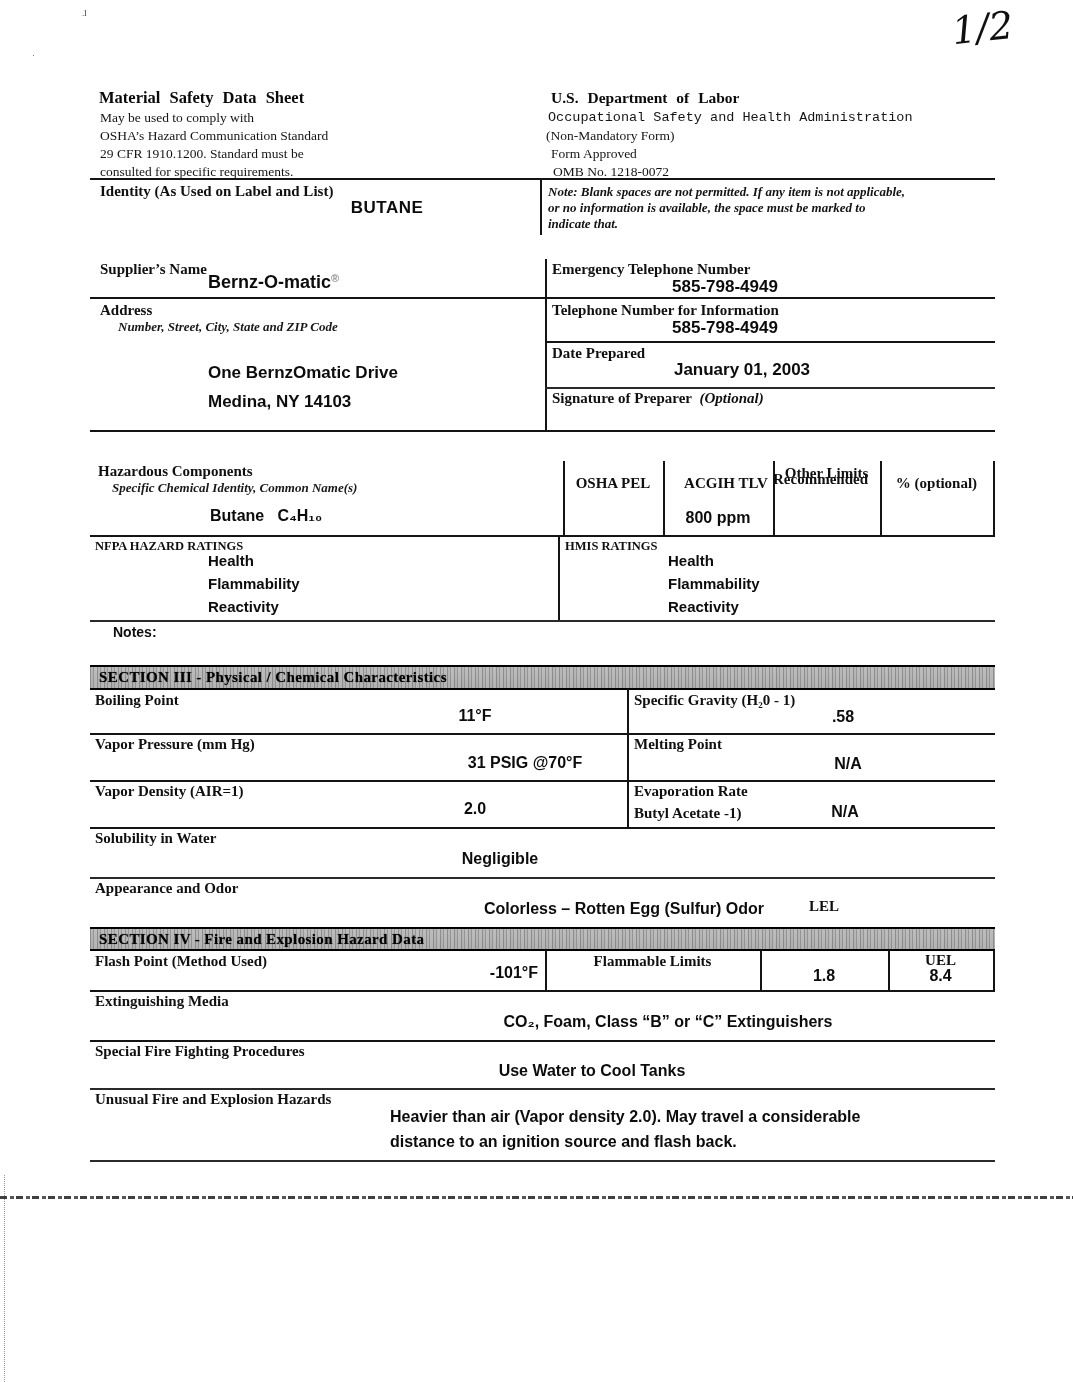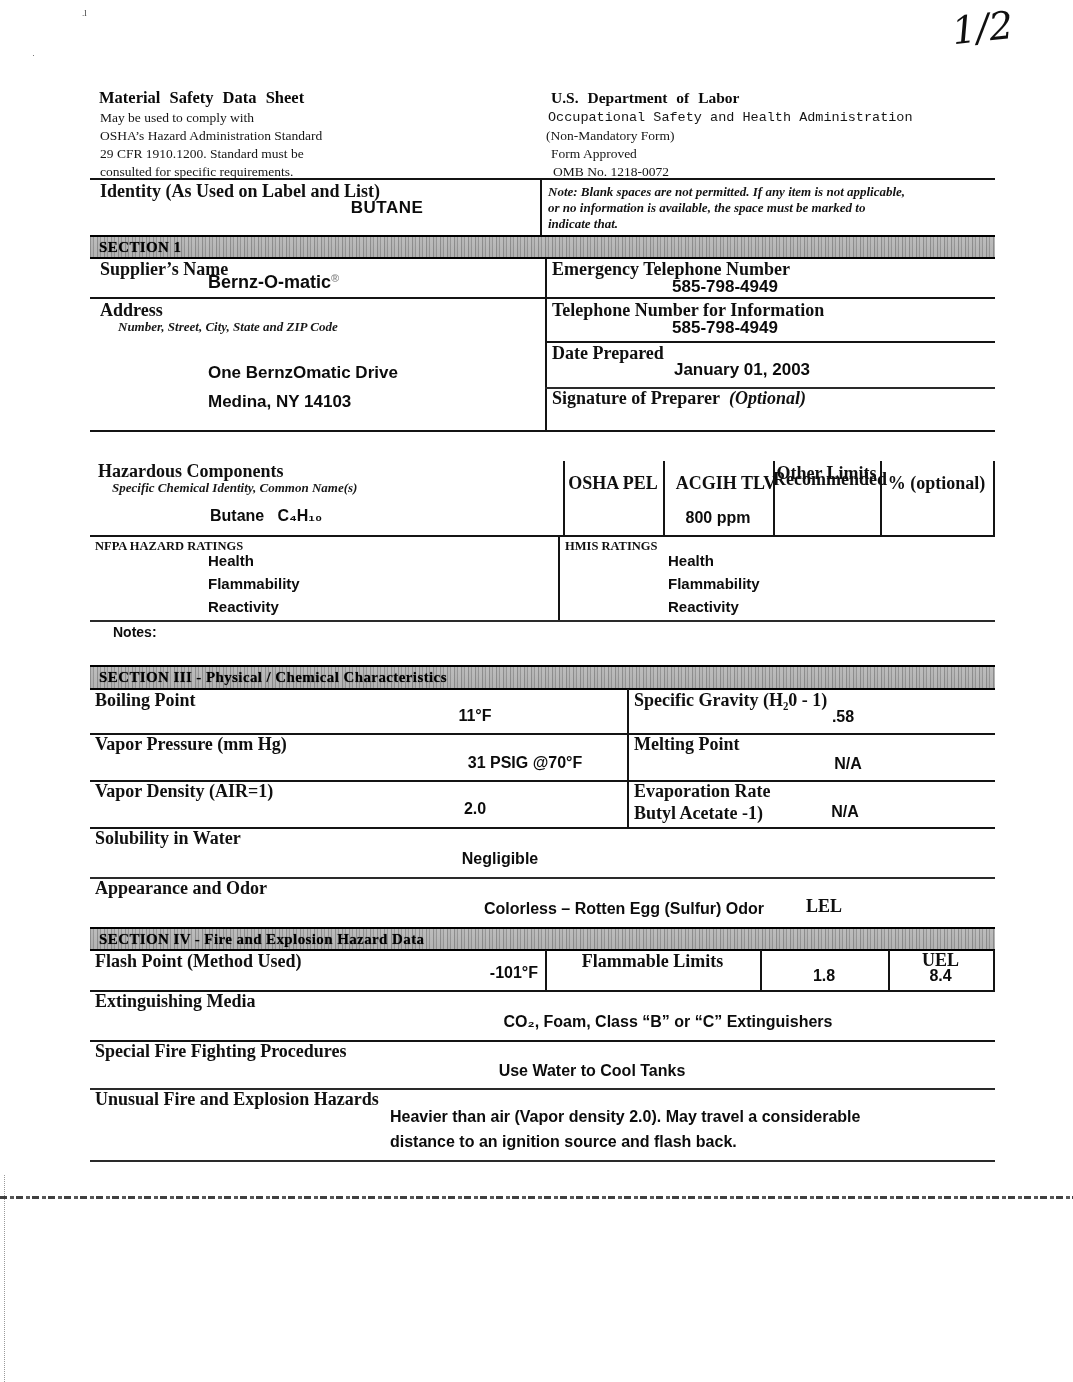--- a/index.html
+++ b/index.html
@@ -3,21 +3,21 @@
 <meta charset="utf-8">
 <style>
   html,body{margin:0;padding:0;background:#e8e8e8;}
   .page{
     position:relative;width:1073px;height:1382px;background:#ffffff;
     font-family:"Liberation Serif",serif;color:#121212;overflow:hidden;
     margin:0 auto;
   }
   .abs{position:absolute;}
   
-  .lbl{font-family:"Liberation Serif",serif;font-weight:bold;font-size:18px;line-height:15px;white-space:nowrap;color:#101010;}
+  .lbl{font-family:"Liberation Serif",serif;font-weight:bold;font-size:15px;line-height:15px;white-space:nowrap;color:#101010;}
   .lbl-it{font-style:italic;font-weight:bold;}
   .sublbl{font-family:"Liberation Serif",serif;font-style:italic;font-weight:bold;font-size:13px;white-space:nowrap;color:#181818;}
   .plain{font-family:"Liberation Serif",serif;font-size:13.5px;line-height:18px;color:#151515;}
   .htitle{font-family:"Liberation Serif",serif;font-weight:bold;font-size:16.5px;word-spacing:5px;white-space:nowrap;color:#0a0a0a;}
   
   .val{font-family:"Liberation Sans","DejaVu Sans",sans-serif;font-weight:bold;font-size:16px;white-space:nowrap;color:#0c0c0c;}
   .val-lg{font-size:17px;}
   .note{font-family:"Liberation Serif",serif;font-weight:bold;font-style:italic;font-size:13px;line-height:15.5px;white-space:nowrap;color:#131313;}
   
   .hline{background:#141414;height:2px;}
@@ -53,41 +53,38 @@
 
 <div class="page">
 
   <div class="abs handwrite" style="left:952px;top:6px;">1/2</div>
   <div class="abs speck" style="left:82px;top:8px;">.l</div>
   <div class="abs speck" style="left:32px;top:50px;">·</div>
   <div class="abs ldots" style="left:4px;top:1175px;height:207px;"></div>
 
   <div class="abs htitle" style="left:99px;top:88px;">Material Safety Data Sheet</div>
   <div class="abs plain" style="left:100px;top:109px;">May be used to comply with</div>
-  <div class="abs plain" style="left:100px;top:127px;">OSHA’s Hazard Administration Standard</div>
+  <div class="abs plain" style="left:100px;top:127px;">OSHA’s Hazard Communication Standard</div>
   <div class="abs plain" style="left:100px;top:145px;">29 CFR 1910.1200. Standard must be</div>
   <div class="abs plain" style="left:100px;top:163px;">consulted for specific requirements.</div>
 
   <div class="abs htitle" style="left:551px;top:89px;font-size:15.5px;">U.S. Department of Labor</div>
   <div class="abs plain" style="left:548px;top:109px;font-family:Liberation Mono, monospace;">Occupational Safety and Health Administration</div>
   <div class="abs plain" style="left:546px;top:127px;">(Non-Mandatory Form)</div>
   <div class="abs plain" style="left:551px;top:145px;">Form Approved</div>
   <div class="abs plain" style="left:553px;top:163px;">OMB No. 1218-0072</div>
 
   <div class="abs hline" style="left:90px;top:178px;width:905px;"></div>
   <div class="abs vline" style="left:540px;top:178px;height:57px;"></div>
   <div class="abs lbl" style="left:100px;top:184px;">Identity (As Used on Label and List)</div>
   <div class="abs val val-lg ctr" style="left:287px;top:198px;width:200px;letter-spacing:.5px;">BUTANE</div>
   <div class="abs note" style="left:548px;top:184px;">Note: Blank spaces are not permitted. If any item is not applicable,</div>
   <div class="abs note" style="left:548px;top:200px;">or no information is available, the space must be marked to</div>
   <div class="abs note" style="left:548px;top:216px;">indicate that.</div>
 
-  <div class="abs secbar" style="left:90px;top:235px;width:905px;height:20px;">
-    <span class="secbar-text">SECTION 1</span>
-  </div>
 
   <div class="abs vline" style="left:545px;top:259px;height:171px;"></div>
   <div class="abs lbl" style="left:100px;top:262px;">Supplier’s Name</div>
   <div class="abs val val-lg" style="left:208px;top:272px;font-size:18px;"><span>Bernz-O-matic</span><span class="regmark">®</span></div>
 
   <div class="abs lbl" style="left:552px;top:262px;">Emergency Telephone Number</div>
   <div class="abs val val-lg ctr" style="left:575px;top:277px;width:300px;">585-798-4949</div>
 
   <div class="abs hline" style="left:90px;top:297px;width:905px;"></div>
 

